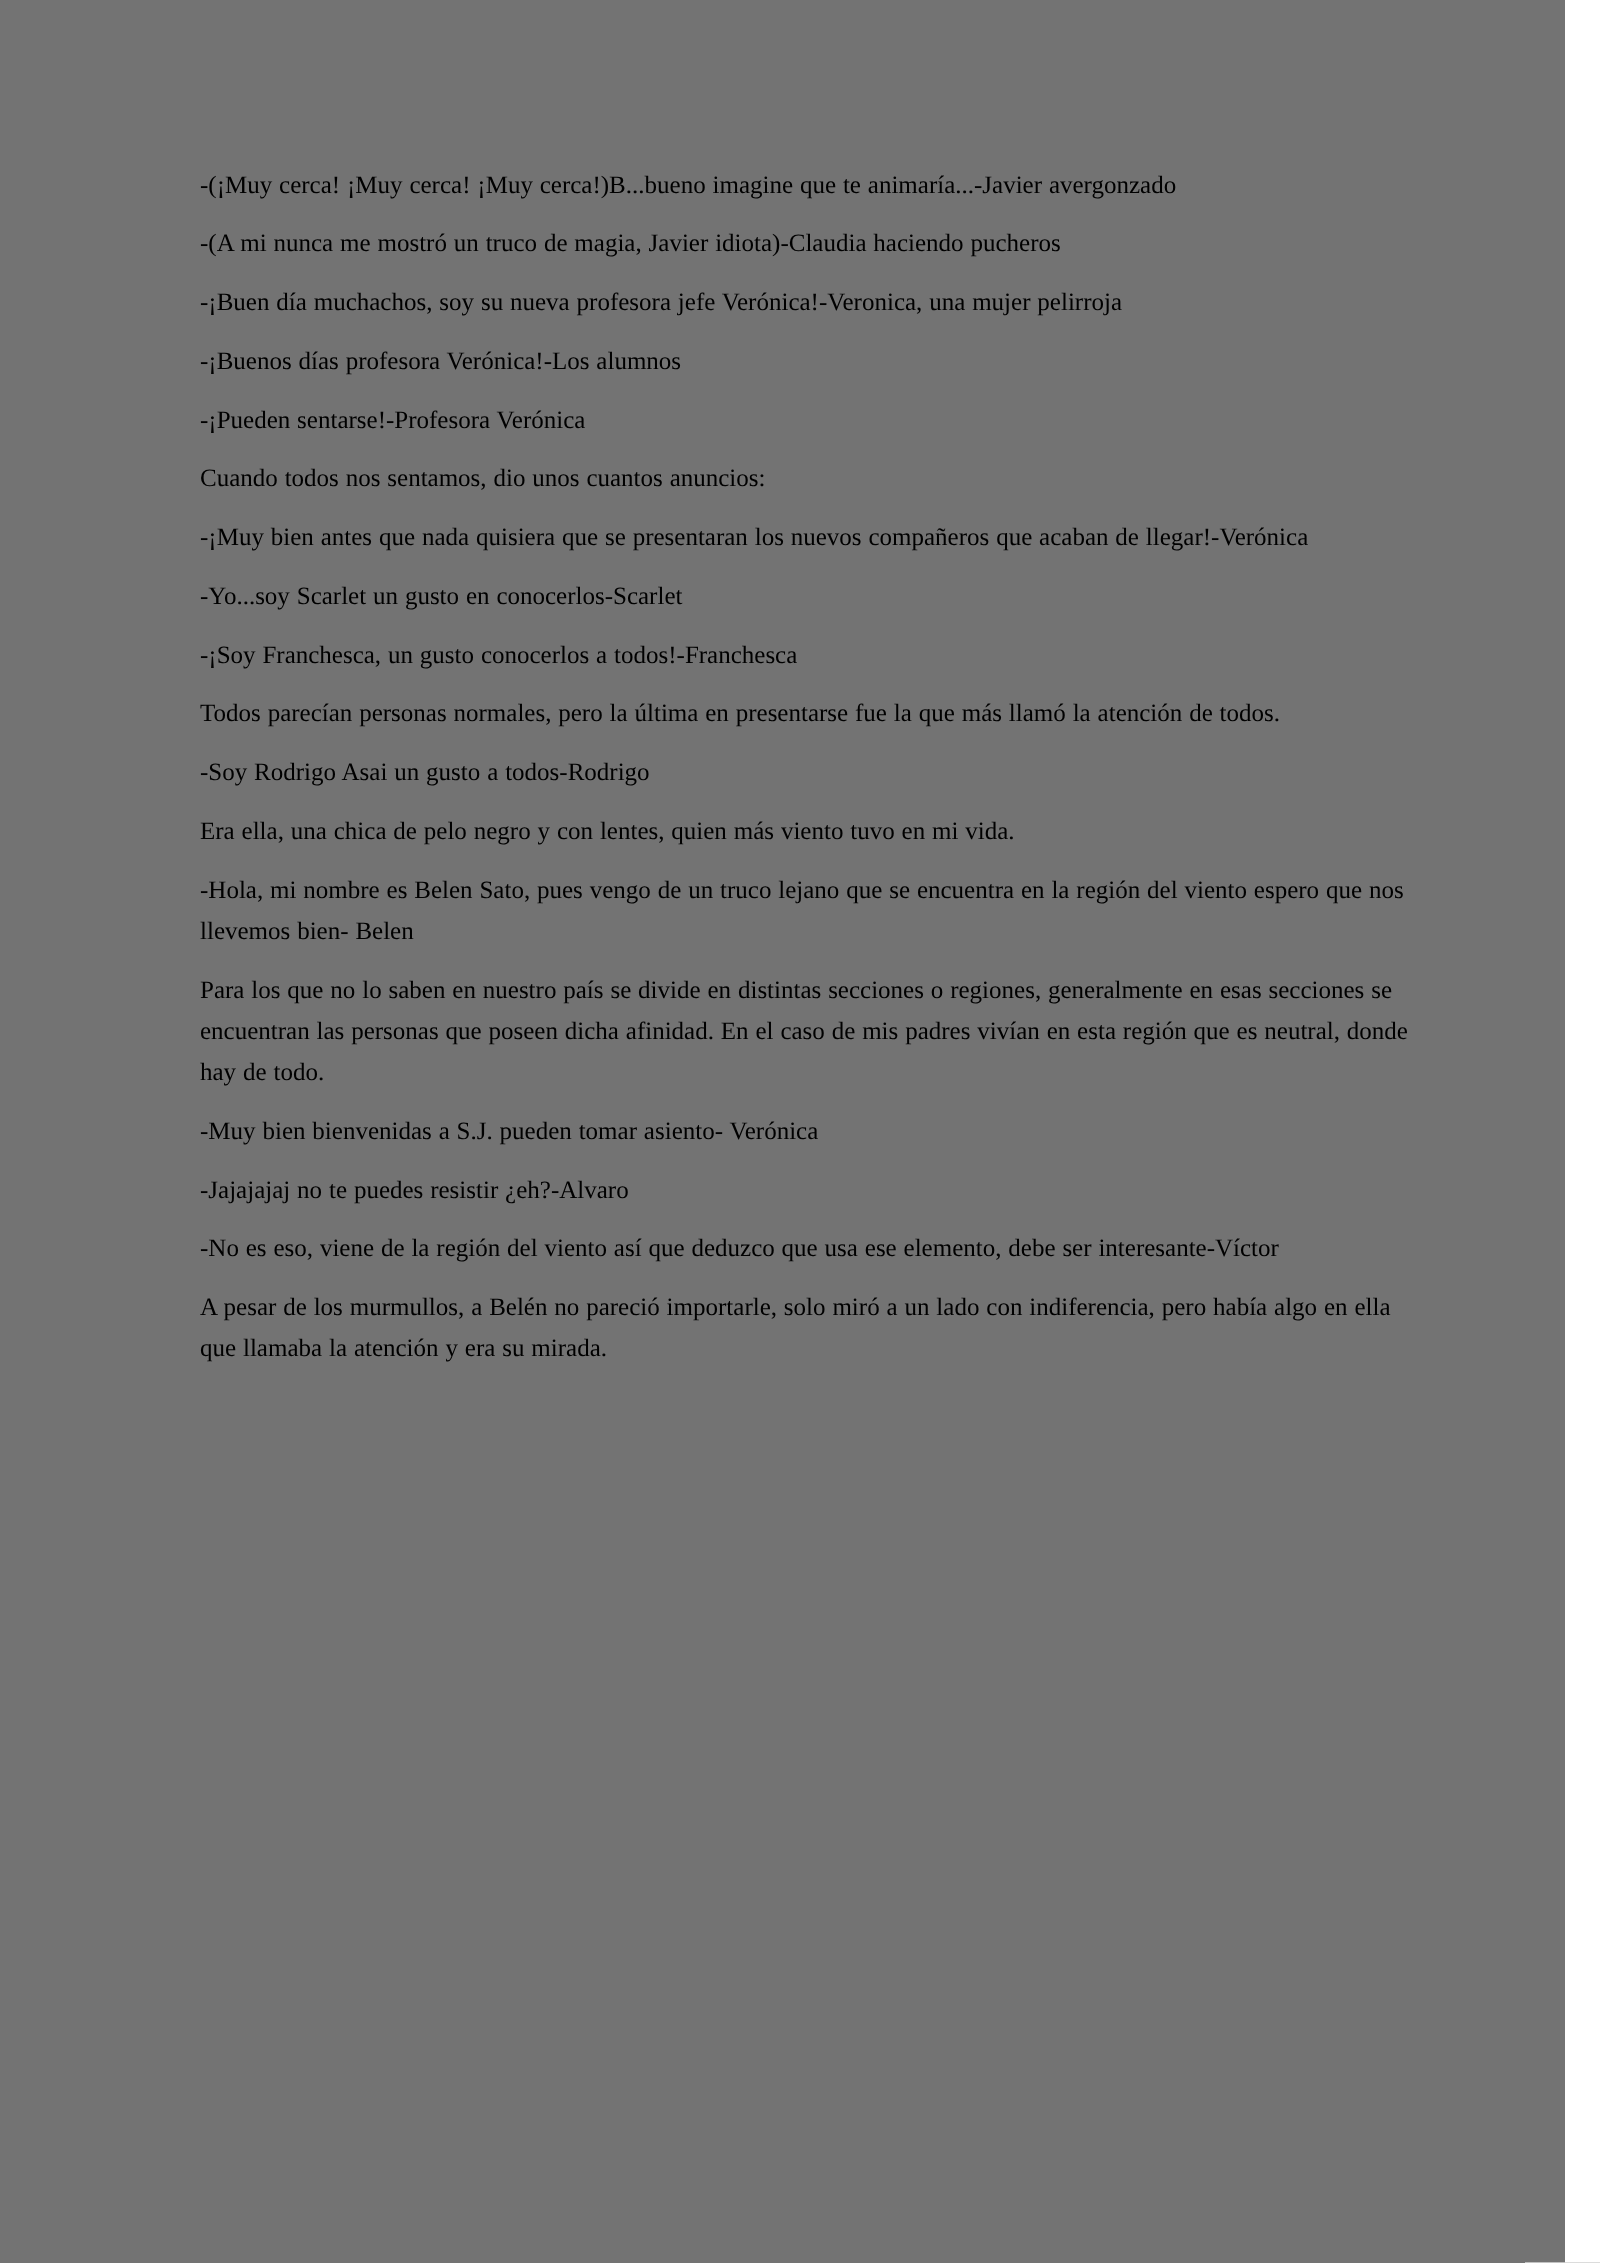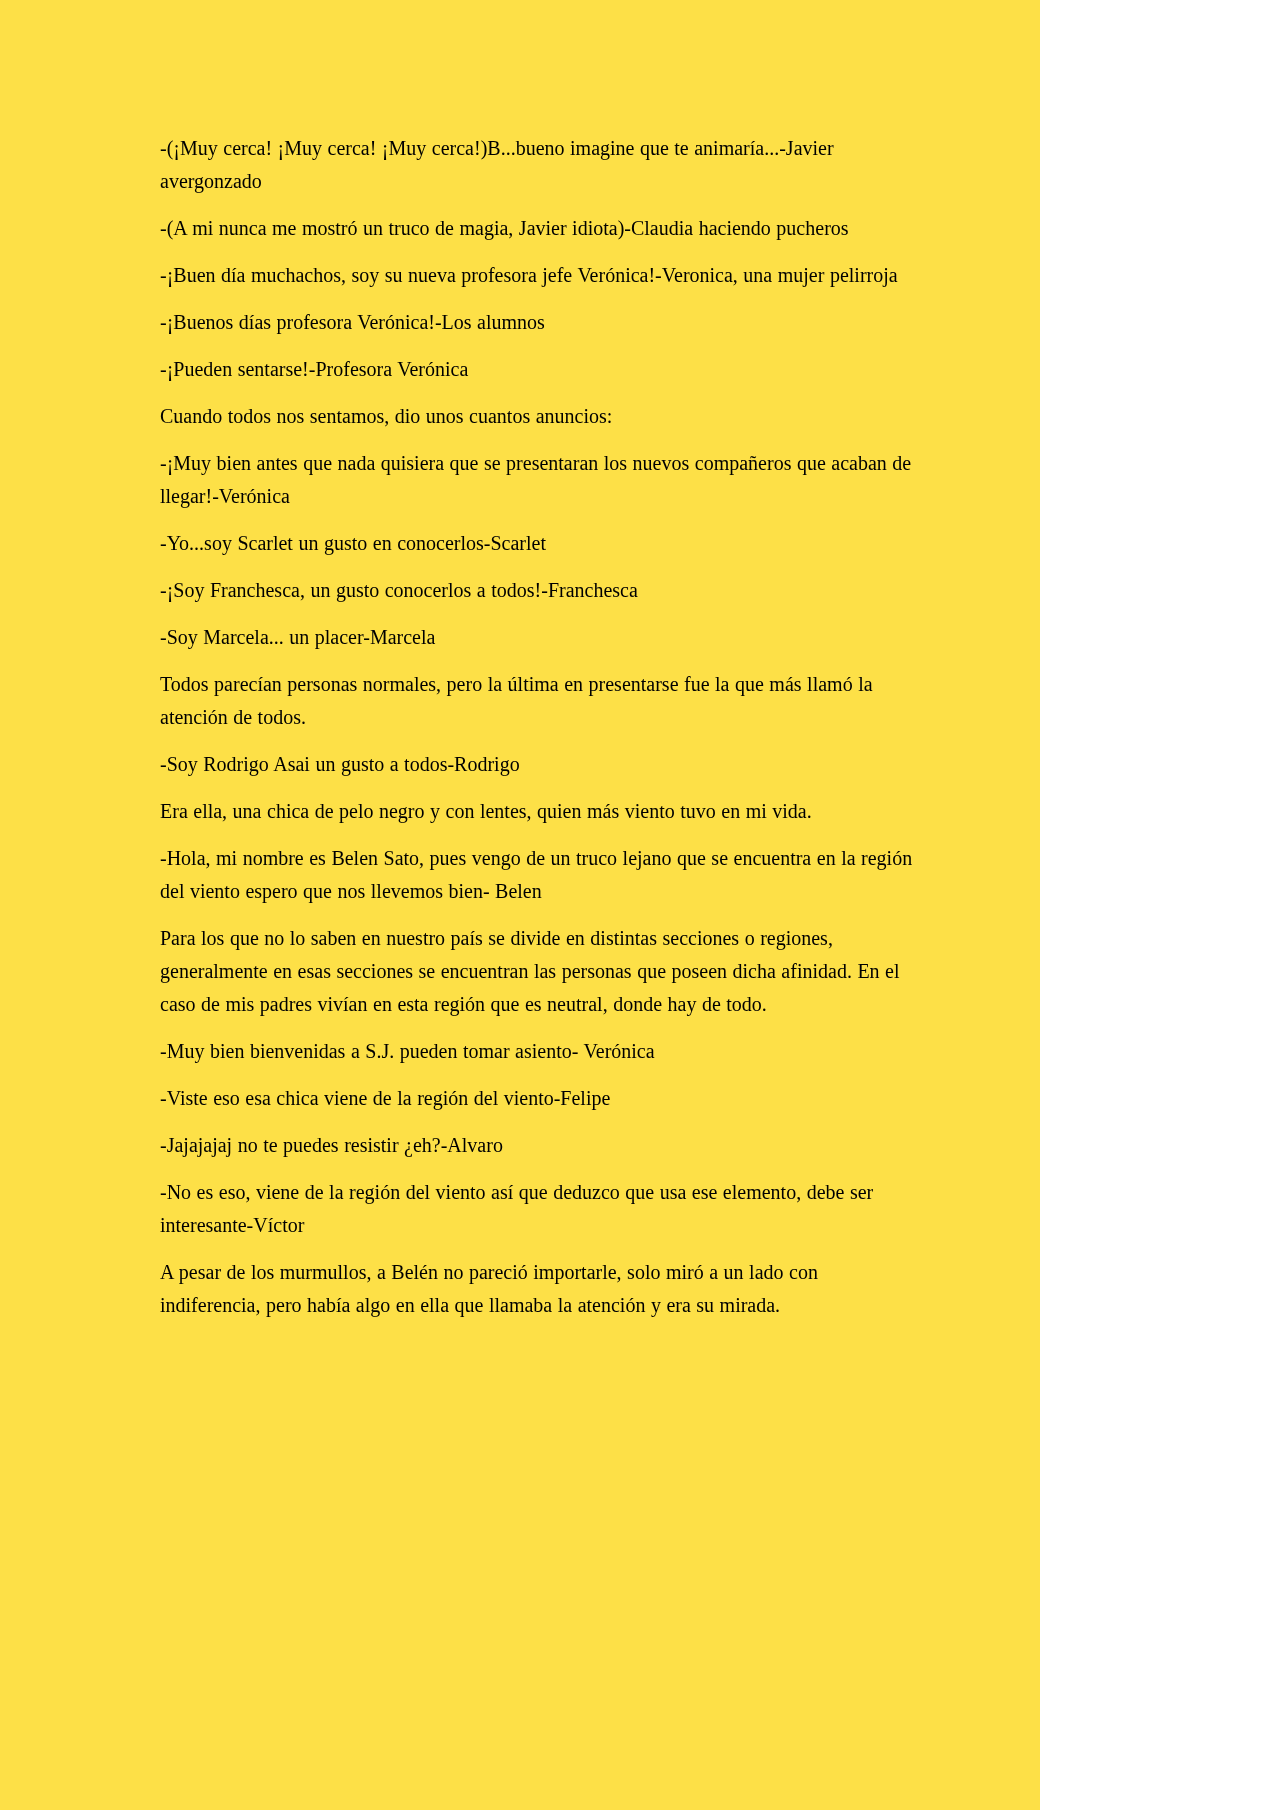--- a/index.html
+++ b/index.html
@@ -8,24 +8,24 @@
     background: #ffffff;
   }
   body {
     width: 1280px;
     min-height: 1810px;
     font-family: "Liberation Serif", "DejaVu Serif", serif;
     color: #000000;
   }
   .page {
     box-sizing: border-box;
-    width: 1040px;
+    width: 1252px;
     min-height: 1810px;
     padding: 132px 120px 100px 160px;
-    background: #fde047;
+    background: #737373;
   }
   .content p {
     margin: 0 0 14px 0;
     font-size: 20px;
     line-height: 1.65;
     text-align: left;
     word-spacing: 0.5px;
   }
 </style>
 </head>
@@ -35,25 +35,23 @@
   <div class="content" id="document-content">
       <p>-(¡Muy cerca! ¡Muy cerca! ¡Muy cerca!)B...bueno imagine que te animaría...-Javier avergonzado</p>
       <p>-(A mi nunca me mostró un truco de magia, Javier idiota)-Claudia haciendo pucheros</p>
       <p>-¡Buen día muchachos, soy su nueva profesora jefe Verónica!-Veronica, una mujer pelirroja</p>
       <p>-¡Buenos días profesora Verónica!-Los alumnos</p>
       <p>-¡Pueden sentarse!-Profesora Verónica</p>
       <p>Cuando todos nos sentamos, dio unos cuantos anuncios:</p>
       <p>-¡Muy bien antes que nada quisiera que se presentaran los nuevos compañeros que acaban de llegar!-Verónica</p>
       <p>-Yo...soy Scarlet un gusto en conocerlos-Scarlet</p>
       <p>-¡Soy Franchesca, un gusto conocerlos a todos!-Franchesca</p>
-      <p>-Soy Marcela... un placer-Marcela</p>
       <p>Todos parecían personas normales, pero la última en presentarse fue la que más llamó la atención de todos.</p>
       <p>-Soy Rodrigo Asai un gusto a todos-Rodrigo</p>
       <p>Era ella, una chica de pelo negro y con lentes, quien más viento tuvo en mi vida.</p>
       <p>-Hola, mi nombre es Belen Sato, pues vengo de un truco lejano que se encuentra en la región del viento espero que nos llevemos bien- Belen</p>
       <p>Para los que no lo saben en nuestro país se divide en distintas secciones o regiones, generalmente en esas secciones se encuentran las personas que poseen dicha afinidad. En el caso de mis padres vivían en esta región que es neutral, donde hay de todo.</p>
       <p>-Muy bien bienvenidas a S.J. pueden tomar asiento- Verónica</p>
-      <p>-Viste eso esa chica viene de la región del viento-Felipe</p>
       <p>-Jajajajaj no te puedes resistir ¿eh?-Alvaro</p>
       <p>-No es eso, viene de la región del viento así que deduzco que usa ese elemento, debe ser interesante-Víctor</p>
       <p>A pesar de los murmullos, a Belén no pareció importarle, solo miró a un lado con indiferencia, pero había algo en ella que llamaba la atención y era su mirada.</p>
     </div>
 </div>
 
 </body></html>

